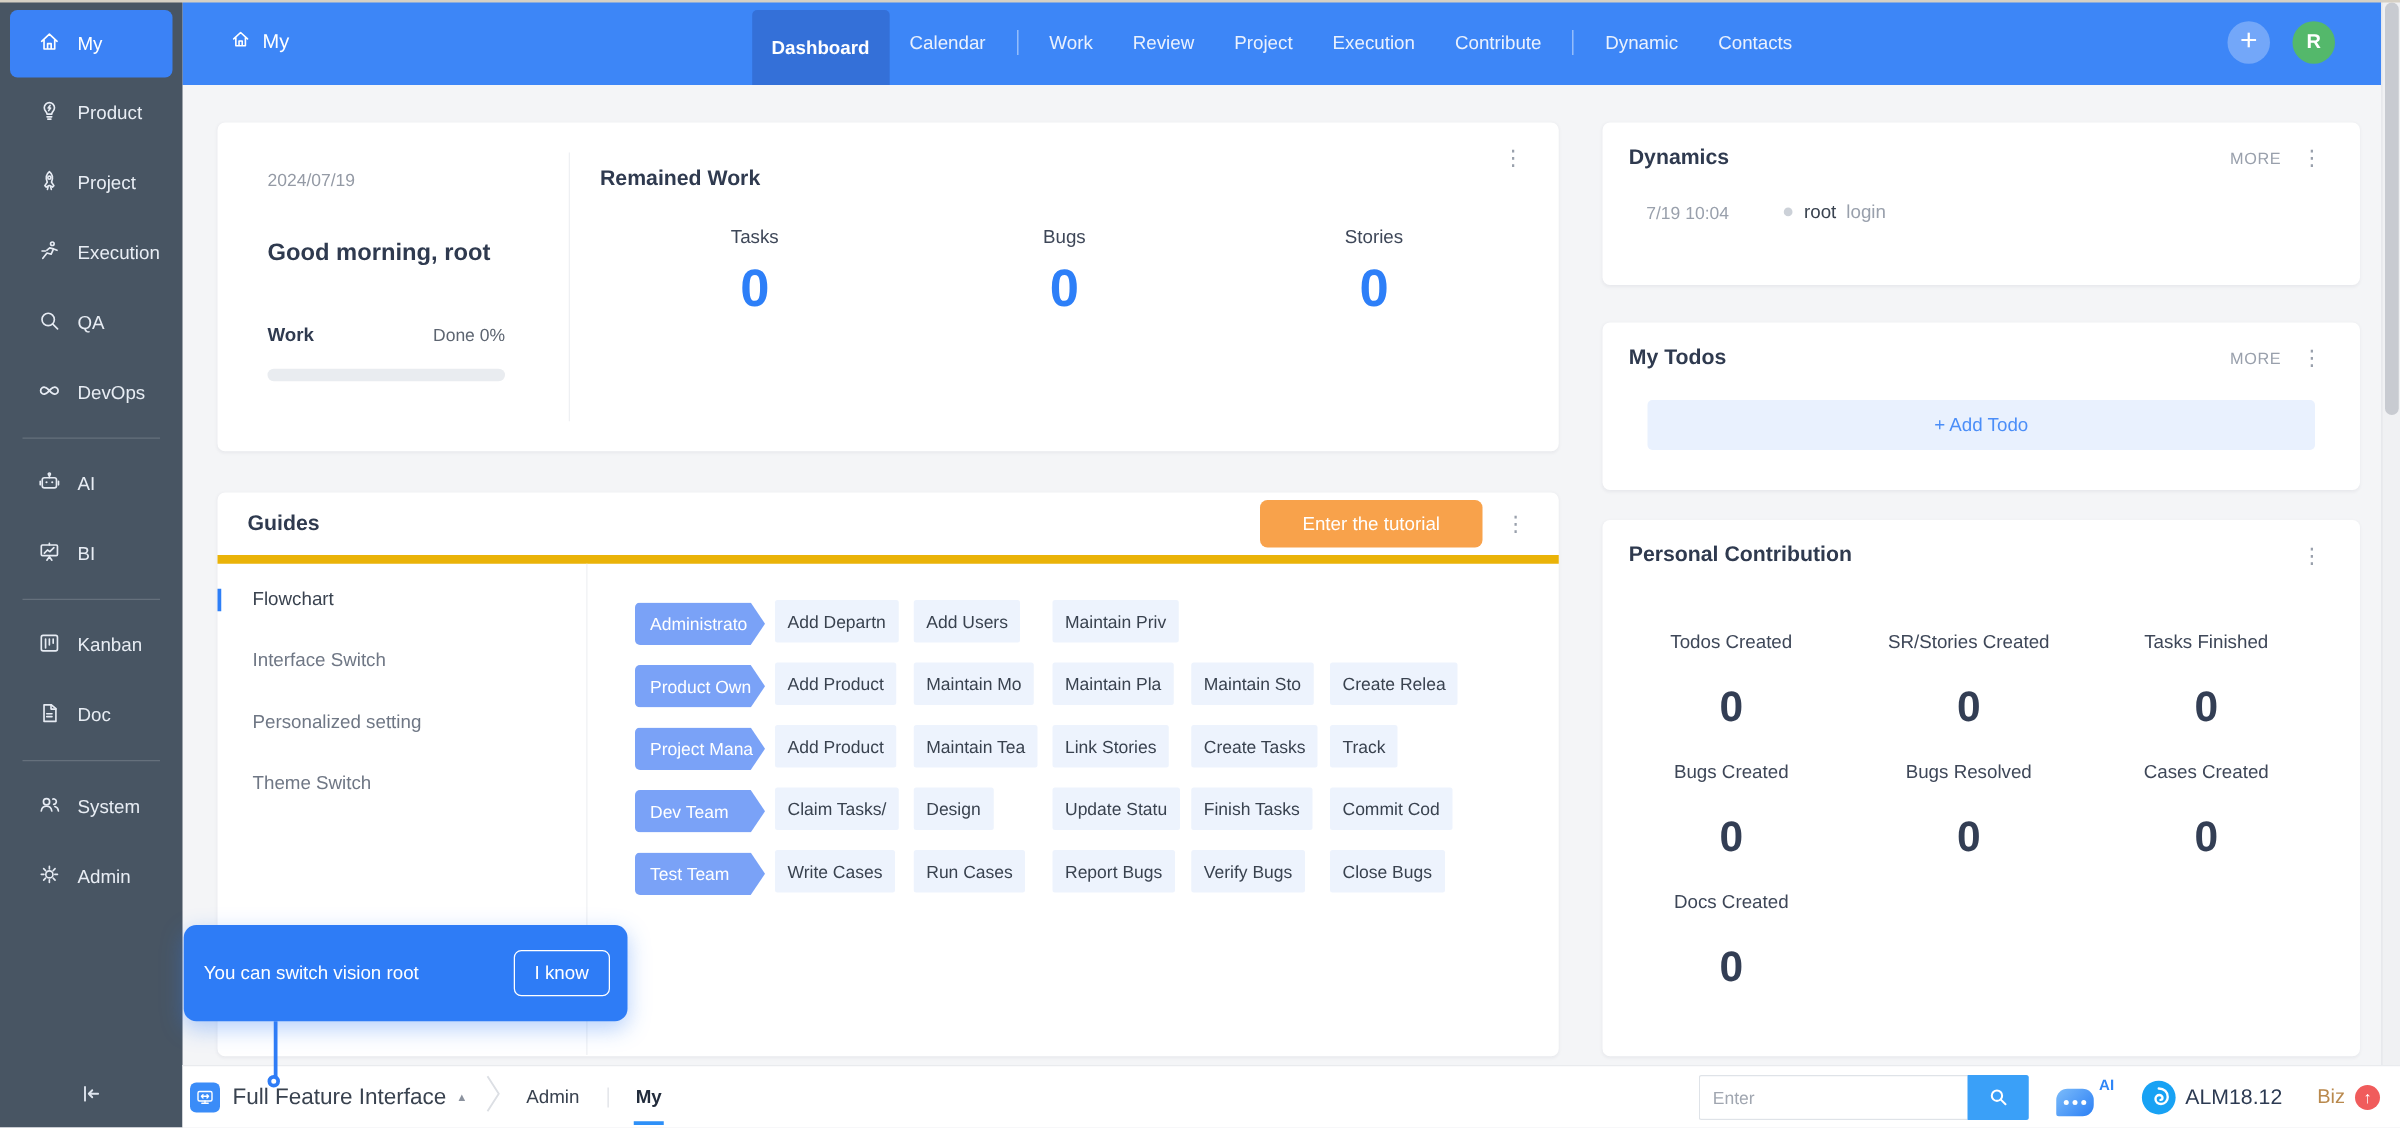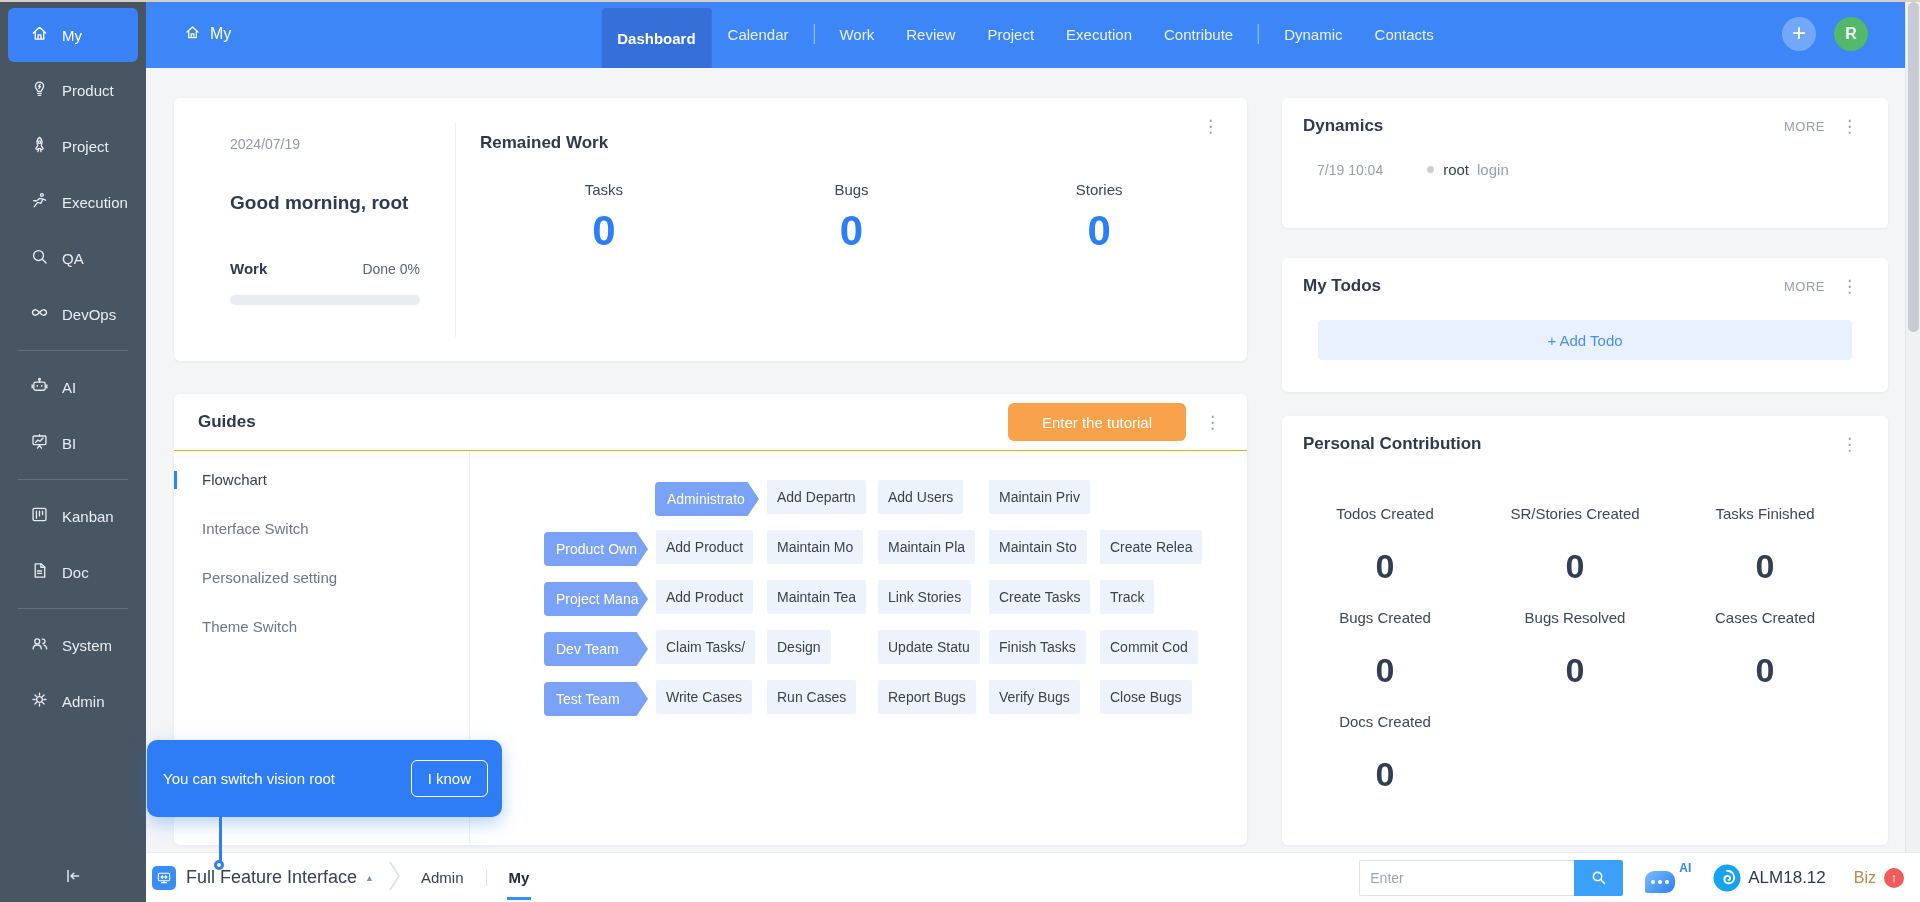--- a/index.html
+++ b/index.html
@@ -33,52 +33,52 @@
   #tb-avatar { width:34px; height:34px; border-radius:50%; background:#54b86b; color:#fff; font-size:16px; font-weight:bold;
     display:flex; align-items:center; justify-content:center; cursor:pointer; }
 
   
   #main { position:absolute; left:146px; top:68px; width:1759px; height:784px; background:#f4f5f7; }
   .card { position:absolute; background:#fff; border-radius:6px; box-shadow:0 1px 3px rgba(30,40,60,0.06); }
   .vdots { color:#99a0ac; font-size:17px; cursor:pointer; line-height:1; }
 
   
   #card-welcome { left:28px; top:30px; width:1073px; height:263px; }
-  #c1-left { position:absolute; left:56px; top:0; width:237px; }
+  #c1-left { position:absolute; left:40px; top:0; width:237px; }
   #c1-date { margin-top:38px; font-size:14px; color:#949aa5; }
   #c1-greet { margin-top:40px; font-size:19px; font-weight:bold; color:#2f3a4f; }
   #c1-workrow { margin-top:46px; width:190px; display:flex; justify-content:space-between; align-items:baseline; }
   #c1-worklabel { font-size:15px; font-weight:bold; color:#2f3a4f; }
   #c1-done { font-size:14px; color:#5d6571; }
   #c1-progress { margin-top:18px; width:190px; height:10px; border-radius:5px; background:#e9ecf0; }
   #c1-divider { position:absolute; left:281px; top:24px; bottom:24px; width:1px; background:#eef0f3; }
   #c1-right { position:absolute; left:306px; top:0; width:743px; }
   #rw-title { margin-top:35px; font-size:17px; font-weight:bold; color:#2f3a4f; }
   #rw-stats { display:flex; margin-top:28px; }
   .rw-col { flex:1; text-align:center; }
   .rw-label { font-size:15px; color:#3e4758; }
   .rw-value { margin-top:12px; font-size:42px; font-weight:bold; color:#2d7ff8; line-height:1; }
   .card-dots-tr { position:absolute; right:28px; top:20px; }
 
   
   #card-guides { left:28px; top:326px; width:1073px; height:451px; }
-  #g-header { height:57px; display:flex; align-items:center; padding:0 26px 0 24px; border-bottom:1px solid #eab308; }
+  #g-header { height:57px; display:flex; align-items:center; padding:0 26px 0 24px; border-bottom:7px solid #eab308; }
   #g-title { font-size:17px; font-weight:bold; color:#2f3a4f; }
   #g-spacer { flex:1; }
   #g-tutorial { height:38px; padding:0 34px; border:none; border-radius:6px; background:#f8a24b; color:#fff;
     font-size:15px; font-family:inherit; cursor:pointer; }
   #g-header .vdots { margin-left:18px; }
   #g-body { display:flex; height:393px; }
   #g-tabs { width:296px; border-right:1px solid #f0f1f4; padding-top:4px; }
   .g-tab { position:relative; height:49px; display:flex; align-items:center; padding-left:28px;
     font-size:15px; color:#6f7785; cursor:pointer; }
   .g-tab.active { color:#39424f; }
   .g-tab.active::before { content:""; position:absolute; left:0; top:50%; margin-top:-9px; width:3px; height:18px; background:#2e7ff7; }
   #g-flow { flex:1; padding:31px 0 0 38px; }
-  .flow-row { display:flex; align-items:center; height:34px; margin-bottom:16px;justify-content:center; }
+  .flow-row { display:flex; align-items:center; height:34px; margin-bottom:16px; }
   .flow-role { flex:none; width:104px; height:34px; background:#7aa2f7; color:#fff; font-size:14px;
     display:flex; align-items:center; padding-left:12px; border-radius:4px 0 0 4px; white-space:nowrap; overflow:hidden;
     clip-path:polygon(0 0, 89% 0, 100% 50%, 89% 100%, 0 100%); margin-right:8px; }
   .flow-cell { flex:none; width:111px; }
   .flow-step { display:inline-block; max-width:102px; padding:7px 10px; background:#edf3fd; color:#39424f;
     font-size:14px; line-height:20px; border-radius:2px; white-space:nowrap; overflow:hidden; cursor:pointer; }
 
   
   .r-header { display:flex; align-items:center; margin-top:17px; padding:0 30px 0 21px; }
   .r-title { font-size:17px; font-weight:bold; color:#2f3a4f; line-height:22px; }

